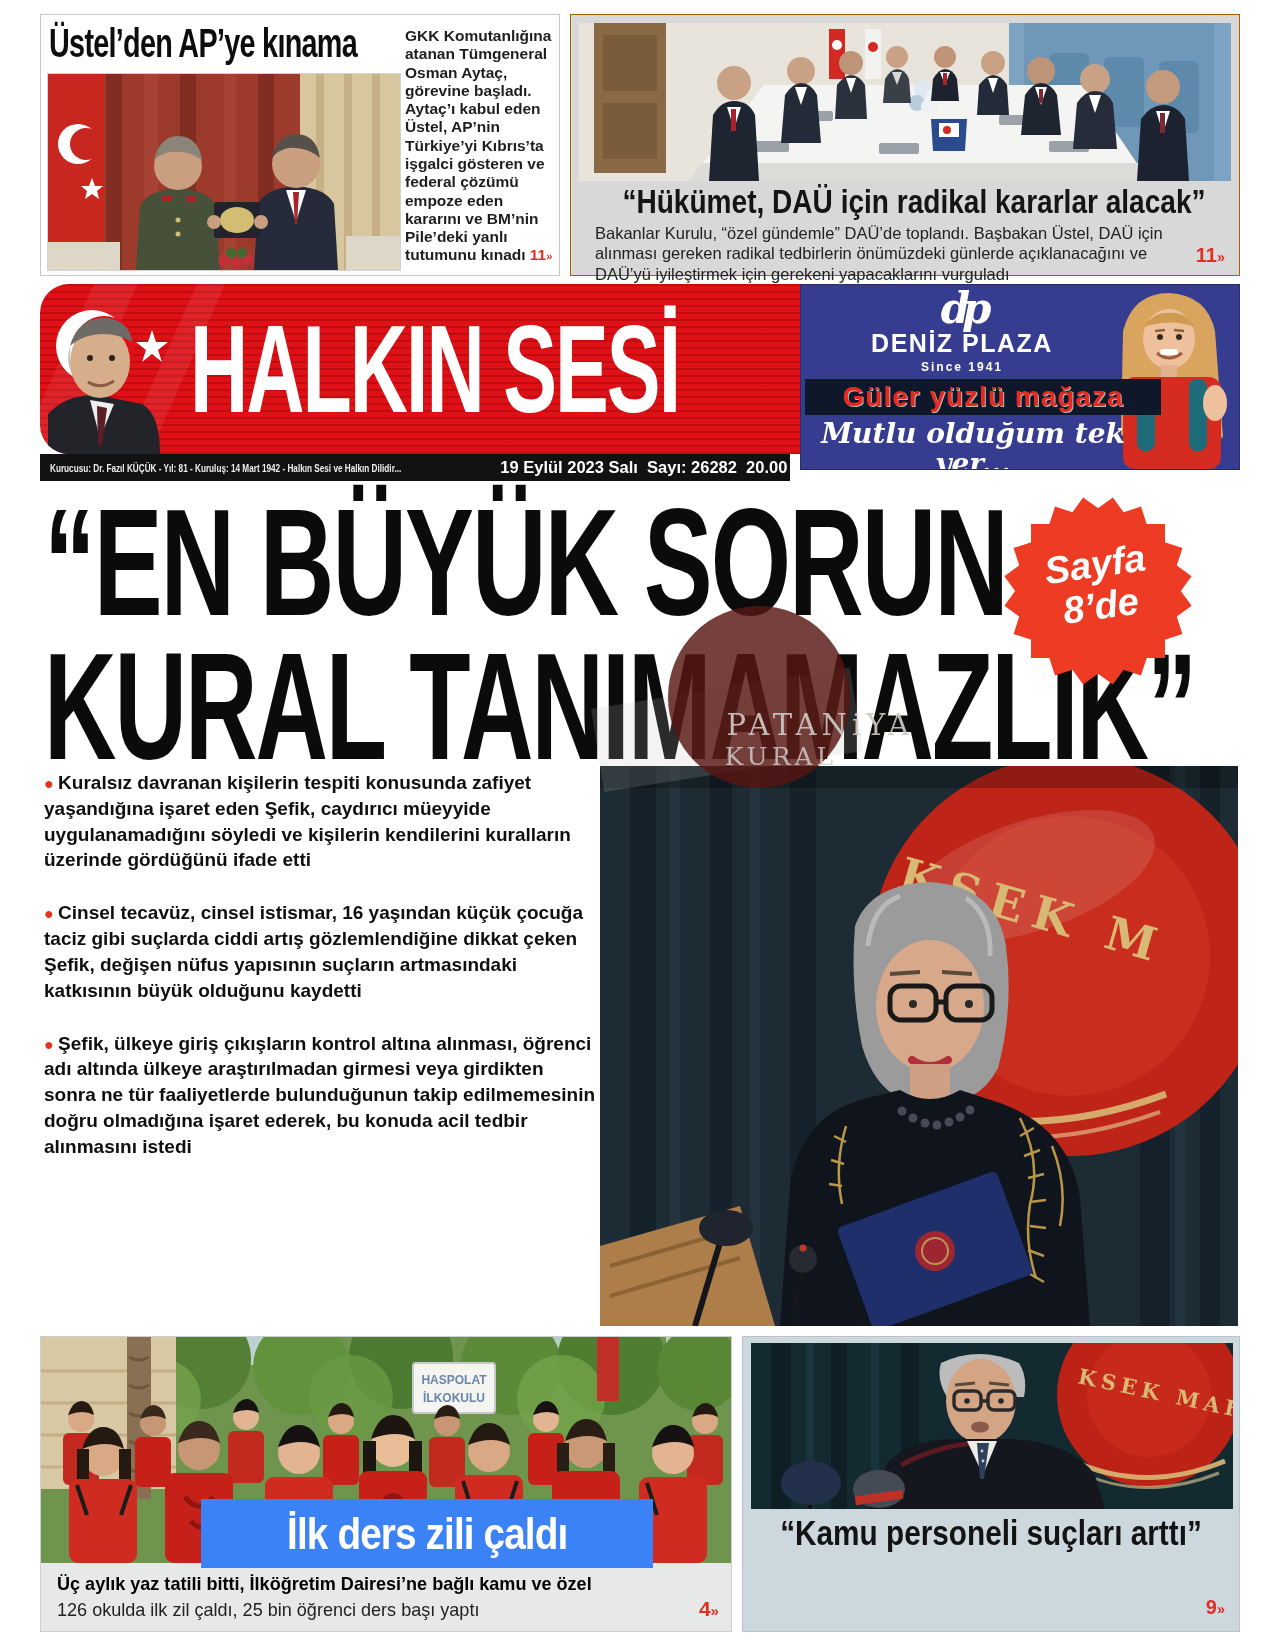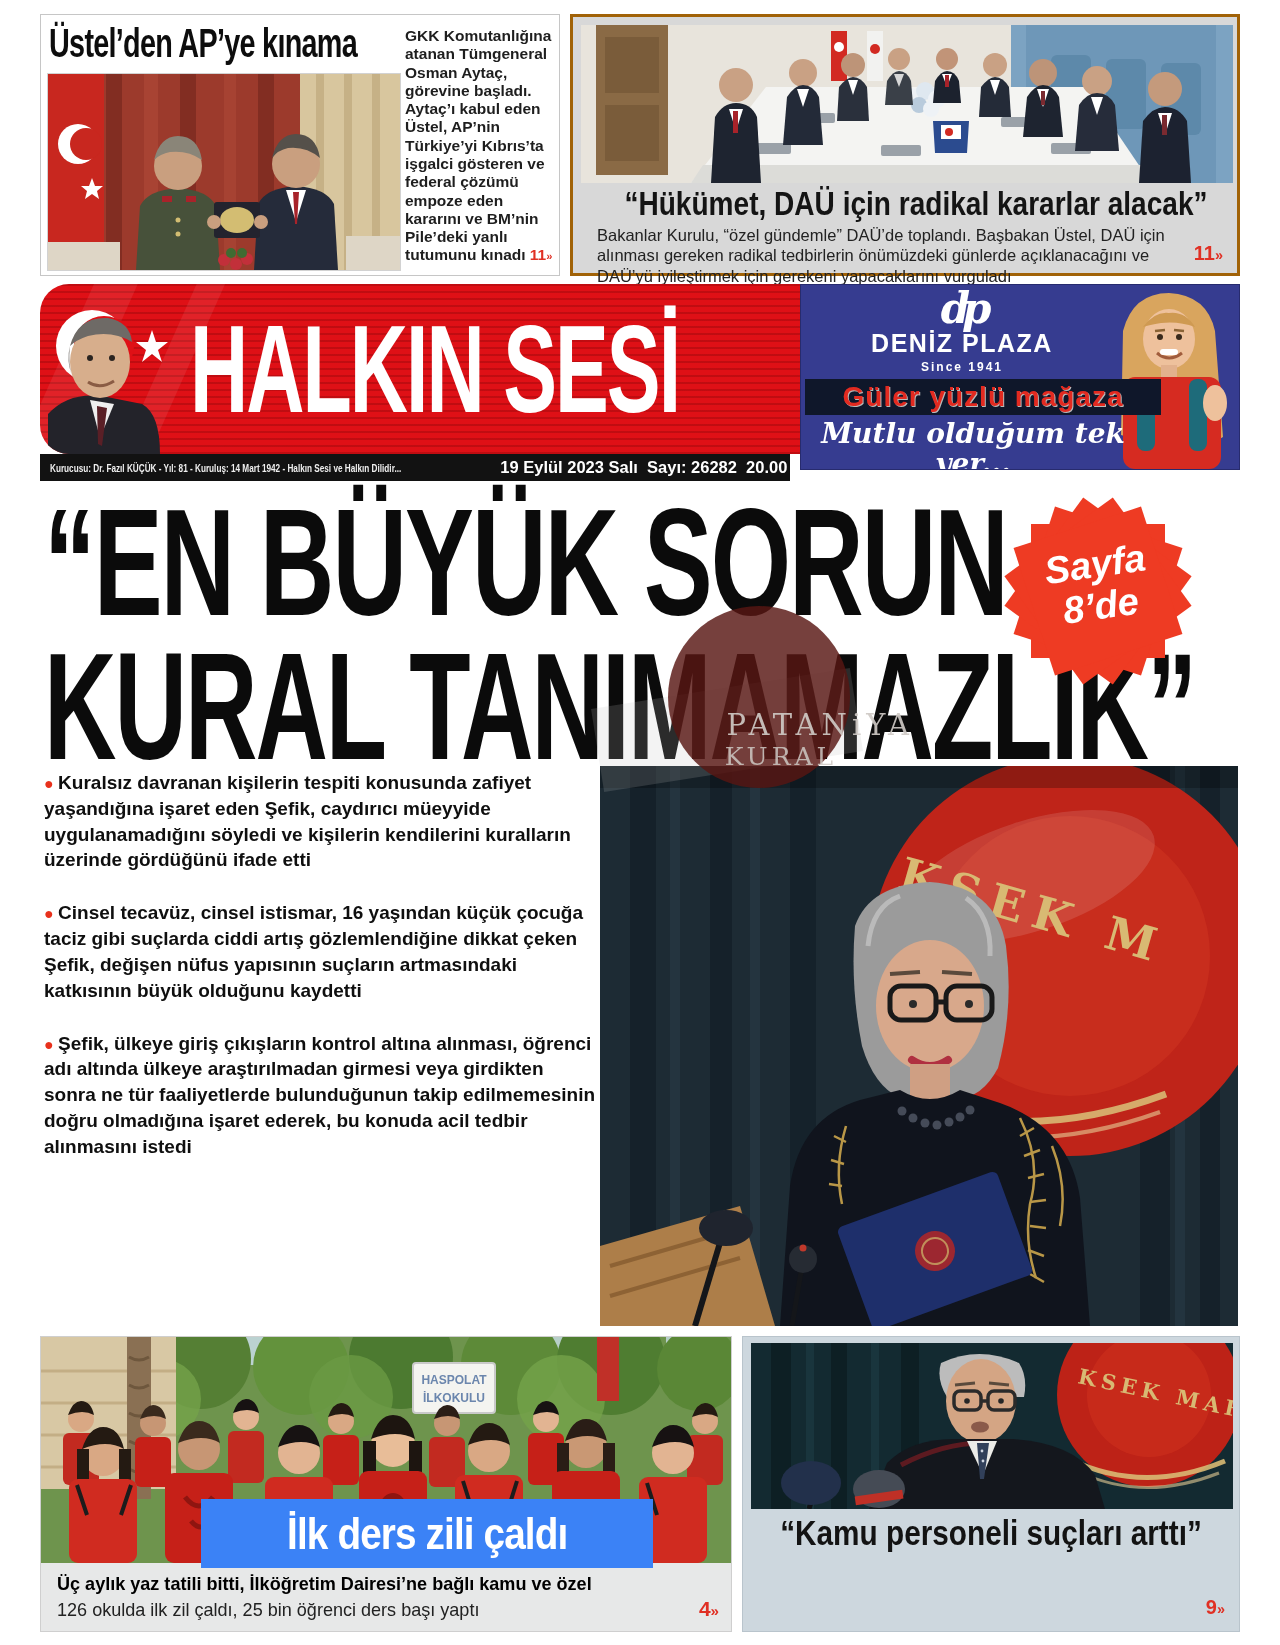--- a/index.html
+++ b/index.html
@@ -19,21 +19,21 @@
 
   
   .box-tl{left:40px;top:14px;width:520px;height:262px;background:#fff;border:1px solid #c6c6c6;box-sizing:border-box;}
   .tl-head{left:8px;top:6px;font-size:40px;font-weight:bold;color:#0d0d0d;letter-spacing:-1px;}
   .tl-photo{left:6px;top:58px;border:1px solid #d2d2d2;}
   .tl-text{left:364px;top:12px;width:150px;font-size:15.5px;font-weight:bold;color:#1e1e1e;line-height:1.18;}
   .ref{color:#e03024;font-weight:bold;white-space:nowrap;}
   .ref .arr{font-size:.72em;}
 
   
-  .box-tr{left:570px;top:14px;width:670px;height:262px;background:#d8d8d8;border:3px solid #a16207;box-sizing:border-box;}
+  .box-tr{left:570px;top:14px;width:670px;height:262px;background:#d8d8d8;border:1px solid #a16207;box-sizing:border-box;}
   .tr-photo{left:8px;top:8px;}
   .tr-head{left:0;top:168px;width:668px;text-align:center;font-size:33px;font-weight:bold;color:#141414;}
   .tr-caption{left:24px;top:208px;width:600px;font-size:16.5px;color:#222;line-height:1.23;}
   .tr-ref{right:14px;bottom:8px;font-size:20px;}
 
   
   .masthead{left:40px;top:284px;width:812px;height:170px;background:#df1016;
     background-image:repeating-linear-gradient(0deg, rgba(80,0,0,.22) 0px, rgba(80,0,0,.22) 2px, rgba(255,255,255,0) 2px, rgba(255,255,255,0) 7px);
     overflow:hidden;border-radius:29px;}
   .mast-title{left:150px;top:16px;font-size:124px;line-height:138px;font-weight:bold;color:#ffffff;letter-spacing:-3px;}

